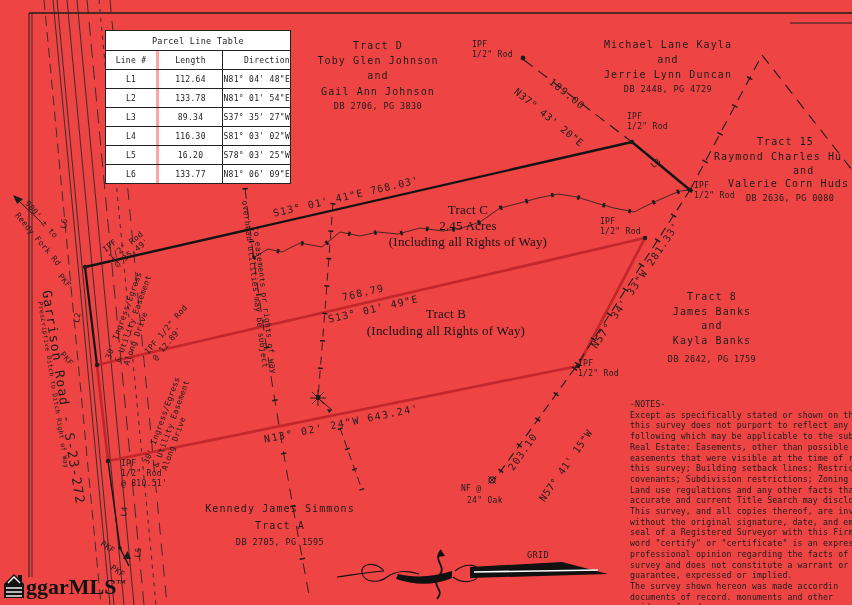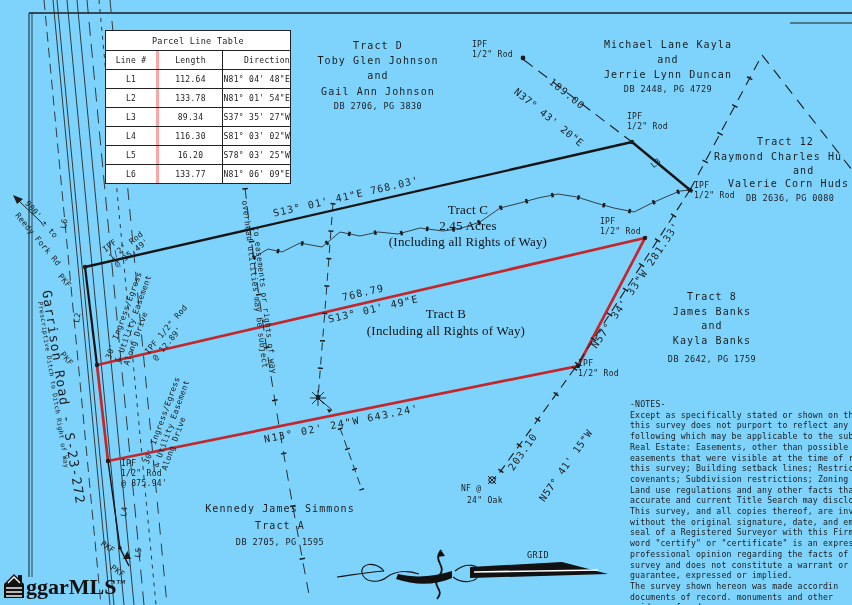--- a/index.html
+++ b/index.html
@@ -1,16 +1,16 @@
 <!DOCTYPE html>
 <html><head>
 <meta charset="utf-8">
 <style>
   html,body{margin:0;padding:0;background:#fff;}
-  #plat{position:relative;width:852px;height:605px;overflow:hidden;background:#7dd3fc;
+  #plat{position:relative;width:852px;height:605px;overflow:hidden;background:#ef4444;
         font-family:"DejaVu Sans Mono", monospace;color:#1c1c1c;}
   svg.lines{position:absolute;left:0;top:0;z-index:1;}
   .t{position:absolute;white-space:nowrap;z-index:3;transform-origin:0 0;color:#1c1c1c;}
   .s8{font-size:8px;letter-spacing:.3px;}
   .s85{font-size:8.5px;letter-spacing:.4px;}
   .s10{font-size:10px;letter-spacing:1.1px;}
   .ser{font-family:"Liberation Serif", serif;font-size:13px;letter-spacing:.2px;color:#111;}
   .blk{position:absolute;z-index:3;text-align:center;}
   .blk div{white-space:nowrap;}
   
@@ -220,21 +220,21 @@
 
   <div class="t s8" style="left:142px;top:462px;transform:rotate(-70deg);line-height:9.5px;">
     <div>30' Ingress/Egress</div>
     <div>&amp; Utility Easement</div>
     <div>Along Drive</div>
   </div>
 
   <div class="t s8" style="left:121px;top:459px;line-height:10px;">
     <div>IPF</div>
     <div>1/2" Rod</div>
-    <div>@ 875.94'</div>
+    <div>@ 810.51'</div>
   </div>
 
   <div class="t s8" style="left:249px;top:200px;transform:rotate(83deg);">overhead utilities may be subject</div>
   <div class="t s8" style="left:260px;top:226px;transform:rotate(83deg);">to easements or rights of way</div>
 
   <div class="t s10" style="left:272px;top:208px;transform:rotate(-13deg);">S13° 01' 41"E  768.03'</div>
   <div class="t s10" style="left:341px;top:292px;transform:rotate(-13deg);">768.79</div>
   <div class="t s10" style="left:327px;top:314px;transform:rotate(-13deg);">S13° 01' 49"E</div>
   <div class="t s10" style="left:263px;top:434px;transform:rotate(-11.5deg);letter-spacing:1.5px;">N13° 02' 24"W  643.24'</div>
   <div class="t s10" style="left:589px;top:344px;transform:rotate(-56deg);">N57° 34' 33"W  281.33'</div>
@@ -276,21 +276,21 @@
   </div>
 
   <div class="blk" style="left:568px;top:38px;width:200px;line-height:14.8px;">
     <div class="s10">Michael Lane Kayla</div>
     <div class="s10">and</div>
     <div class="s10">Jerrie Lynn Duncan</div>
     <div class="s85">DB 2448, PG 4729</div>
   </div>
 
   <div>
-    <div class="t s10" style="left:757px;top:136px;">Tract 12</div>
+    <div class="t s10" style="left:757px;top:136px;">Tract 15</div>
     <div class="t s10" style="left:714px;top:151px;">Raymond Charles Hu</div>
     <div class="t s10" style="left:793px;top:165px;">and</div>
     <div class="t s10" style="left:728px;top:178px;">Valerie Corn Huds</div>
     <div class="t s85" style="left:746px;top:193px;">DB 2636, PG 0080</div>
   </div>
 
   <div class="blk" style="left:642px;top:290px;width:140px;line-height:14.5px;">
     <div class="s10">Tract 8</div>
     <div class="s10">James Banks</div>
     <div class="s10">and</div>

